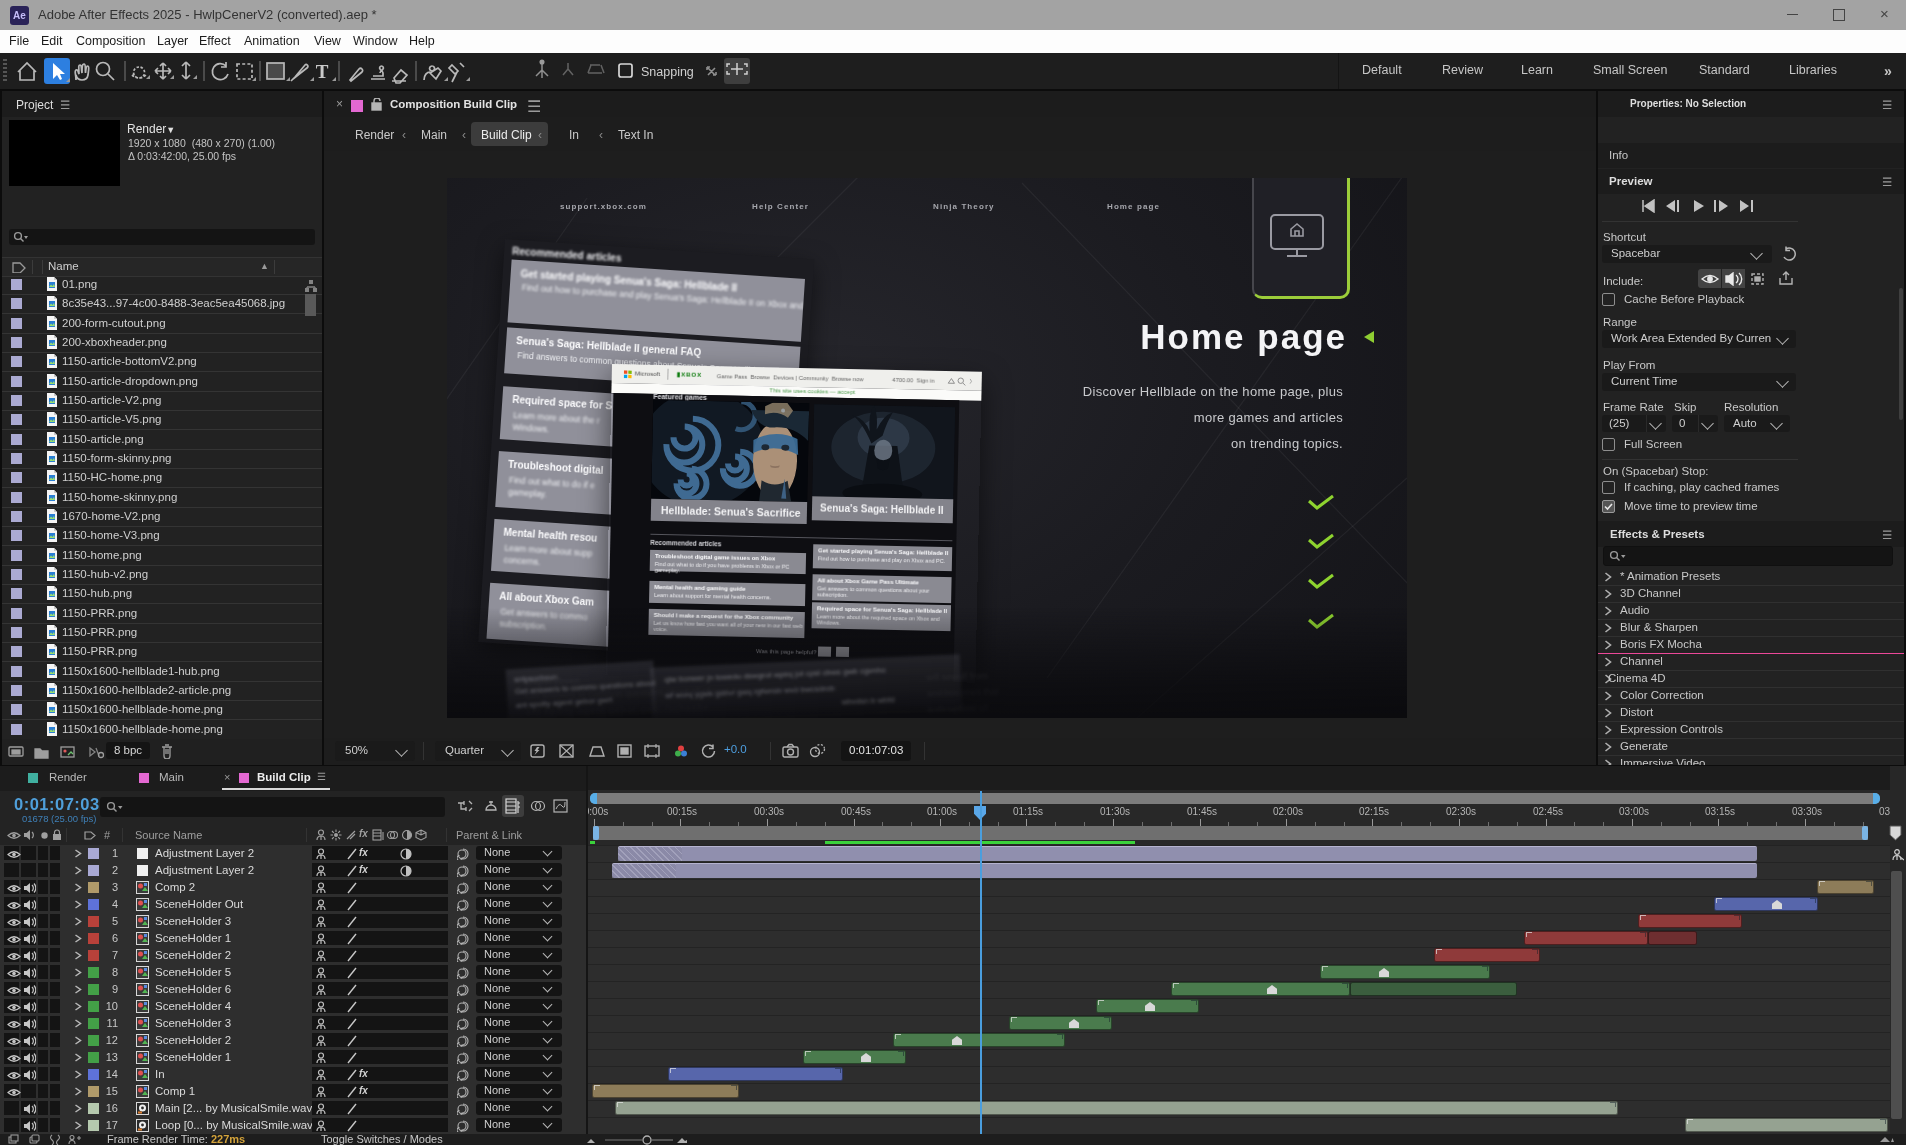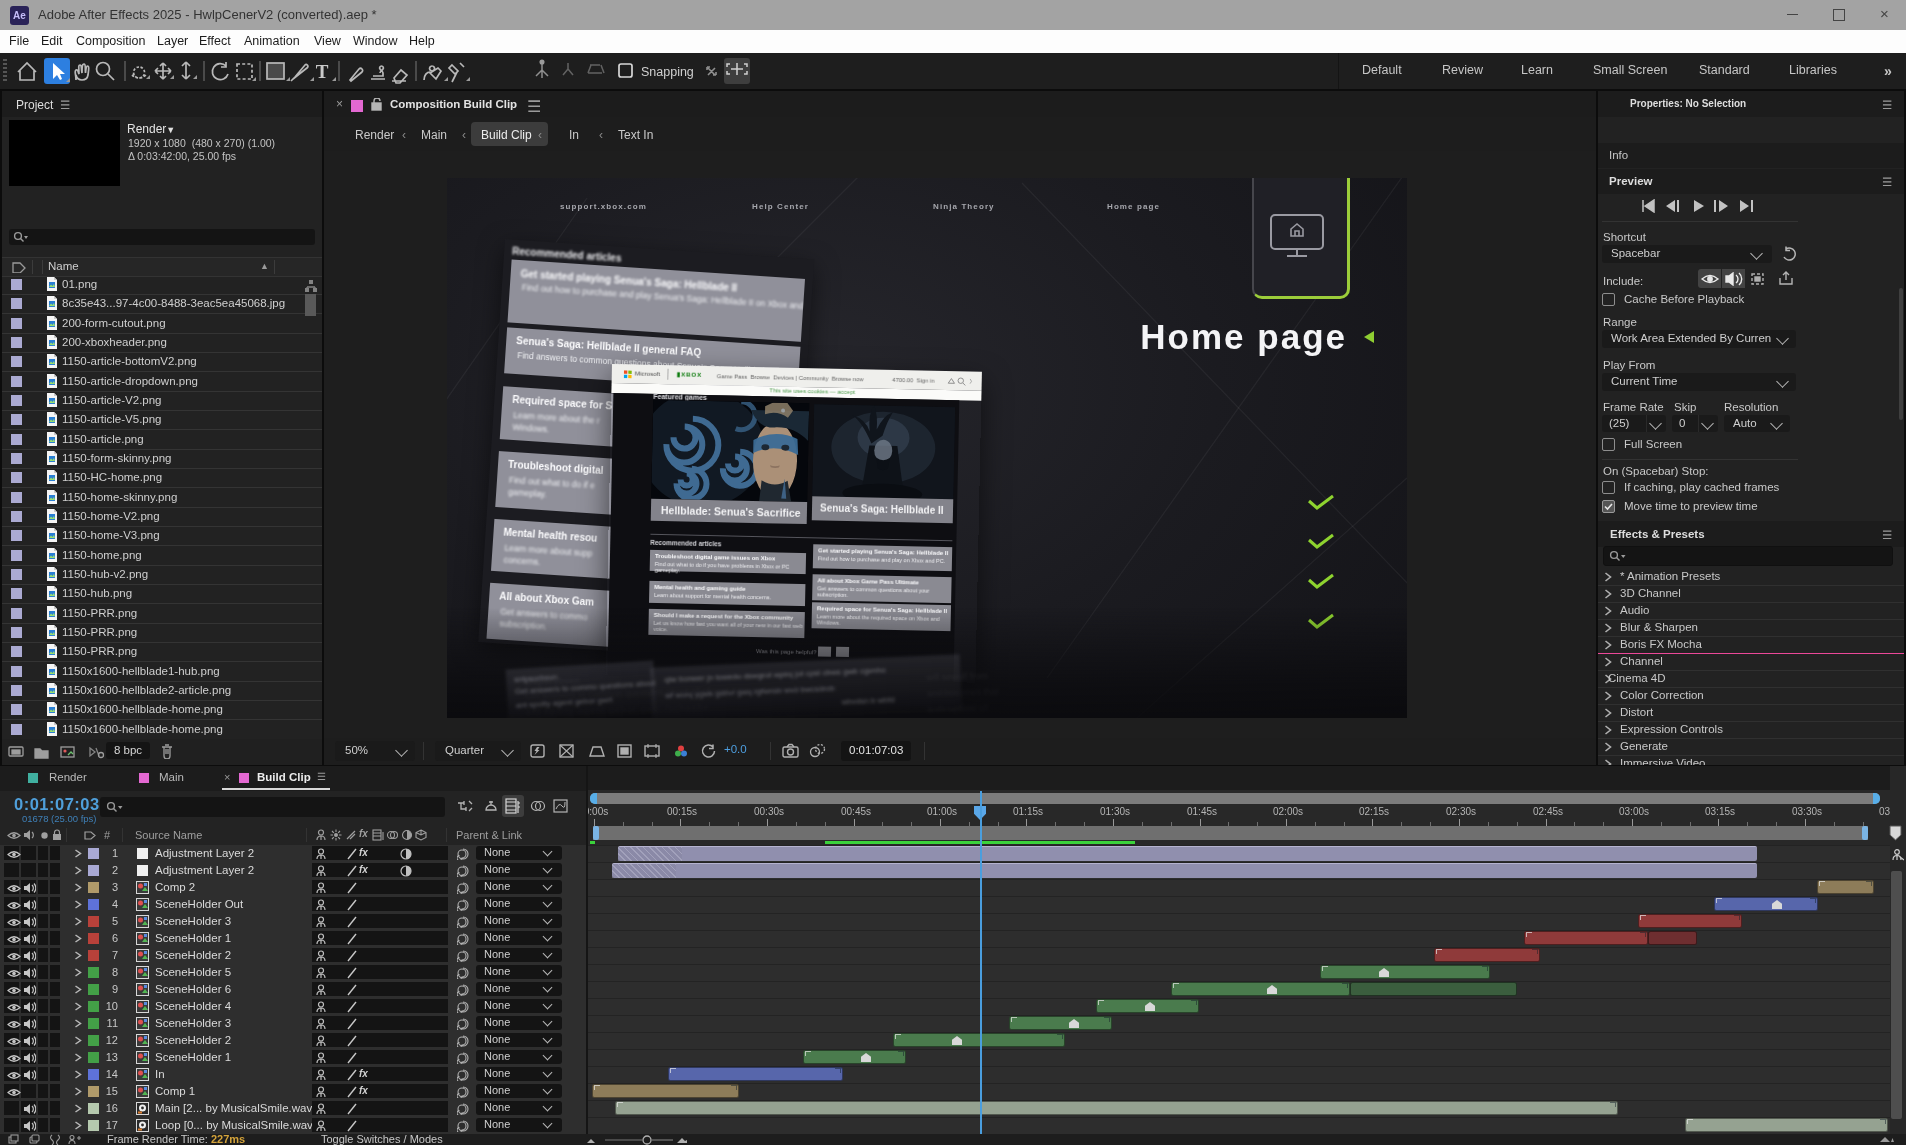--- a/index.html
+++ b/index.html
@@ -255,21 +255,21 @@
 <span class="abs" style="left:60px;top:3px;">1150-home-skinny.png</span>
         </div>
 <div class="abs" style="left:0;top:232.0px;width:320px;height:19px;border-bottom:1px solid #343434;">
 <div class="abs" style="left:9px;top:4px;width:11px;height:11px;background:#abaad2;"></div>
 <svg class="abs" style="left:44px;top:2px" width="12" height="15">
             <path d="M1 0 h7 l3 3 v11 h-10 z" fill="#f5f5f5"></path>
             <path d="M8 0 l3 3 h-3 z" fill="#c9c9c9"></path>
             <rect x="3" y="5" width="6" height="6" fill="#2a7fd4"></rect>
             <path d="M3 10 l2-2.5 1.5 1.5 1.5-2 1 3z" fill="#9adf70"></path>
           </svg>
-<span class="abs" style="left:60px;top:3px;">1150-home-V2.png</span>
+<span class="abs" style="left:60px;top:3px;">1670-home-V2.png</span>
         </div>
 <div class="abs" style="left:0;top:251.3px;width:320px;height:19px;border-bottom:1px solid #343434;">
 <div class="abs" style="left:9px;top:4px;width:11px;height:11px;background:#abaad2;"></div>
 <svg class="abs" style="left:44px;top:2px" width="12" height="15">
             <path d="M1 0 h7 l3 3 v11 h-10 z" fill="#f5f5f5"></path>
             <path d="M8 0 l3 3 h-3 z" fill="#c9c9c9"></path>
             <rect x="3" y="5" width="6" height="6" fill="#2a7fd4"></rect>
             <path d="M3 10 l2-2.5 1.5 1.5 1.5-2 1 3z" fill="#9adf70"></path>
           </svg>
 <span class="abs" style="left:60px;top:3px;">1150-home-V3.png</span>
@@ -451,20 +451,21 @@
     <div class="abs" style="left:805px;top:-12px;width:93px;height:128px;border-radius:10px;border-left:2px solid #46464c;border-bottom:3px solid #9ccd3a;border-right:3px solid #9ccd3a;border-top:2px solid #33333a;background:#202026;"></div>
     <svg class="abs" style="left:818px;top:34px" width="66" height="50" fill="none" stroke="#9a9aa2" stroke-width="2">
       <rect x="6" y="3" width="52" height="34" rx="4"></rect>
       <path d="M26 24 v-7 l6-5 6 5 v7 z M30 24 v-5 h4 v5" stroke-width="1.6"></path>
       <path d="M32 37 v6 M22 44 h20"></path>
     </svg>
 
     <div class="abs" style="left:600px;top:139px;width:300px;text-align:right;color:#f4f4f6;font-size:35px;font-weight:bold;letter-spacing:2px;">Home page</div>
     <div class="abs" style="left:917px;top:153px;width:0;height:0;border-right:10px solid #8fce32;border-top:6px solid transparent;border-bottom:6px solid transparent;"></div>
 
+    <div class="abs" style="left:500px;top:201px;width:396px;text-align:right;color:#c9cacd;font-size:13px;line-height:26px;letter-spacing:0.3px;filter:blur(0.3px);">Discover Hellblade on the home page, plus<br>more games and articles<br>on trending topics.</div>
 
     <svg class="abs" style="left:858px;top:314px" width="32" height="170" fill="none" stroke="#8ed32f" stroke-width="3">
       <path d="M4 9 l8 7 l16 -12"></path>
       <path d="M4 48 l8 7 l16 -12"></path>
       <path d="M4 88 l8 7 l16 -12"></path>
       <path d="M4 128 l8 7 l16 -12"></path>
     </svg>
 
     <div class="abs" style="left:58px;top:61px;width:310px;height:404px;background:#1c1c21;transform:rotate(3.8deg);transform-origin:0 0;box-shadow:0 8px 24px rgba(0,0,0,.5);">
       <div class="abs" style="left:8px;top:6px;color:#e9e9ec;font-size:10px;font-weight:bold;filter:blur(0.8px);">Recommended articles</div>

